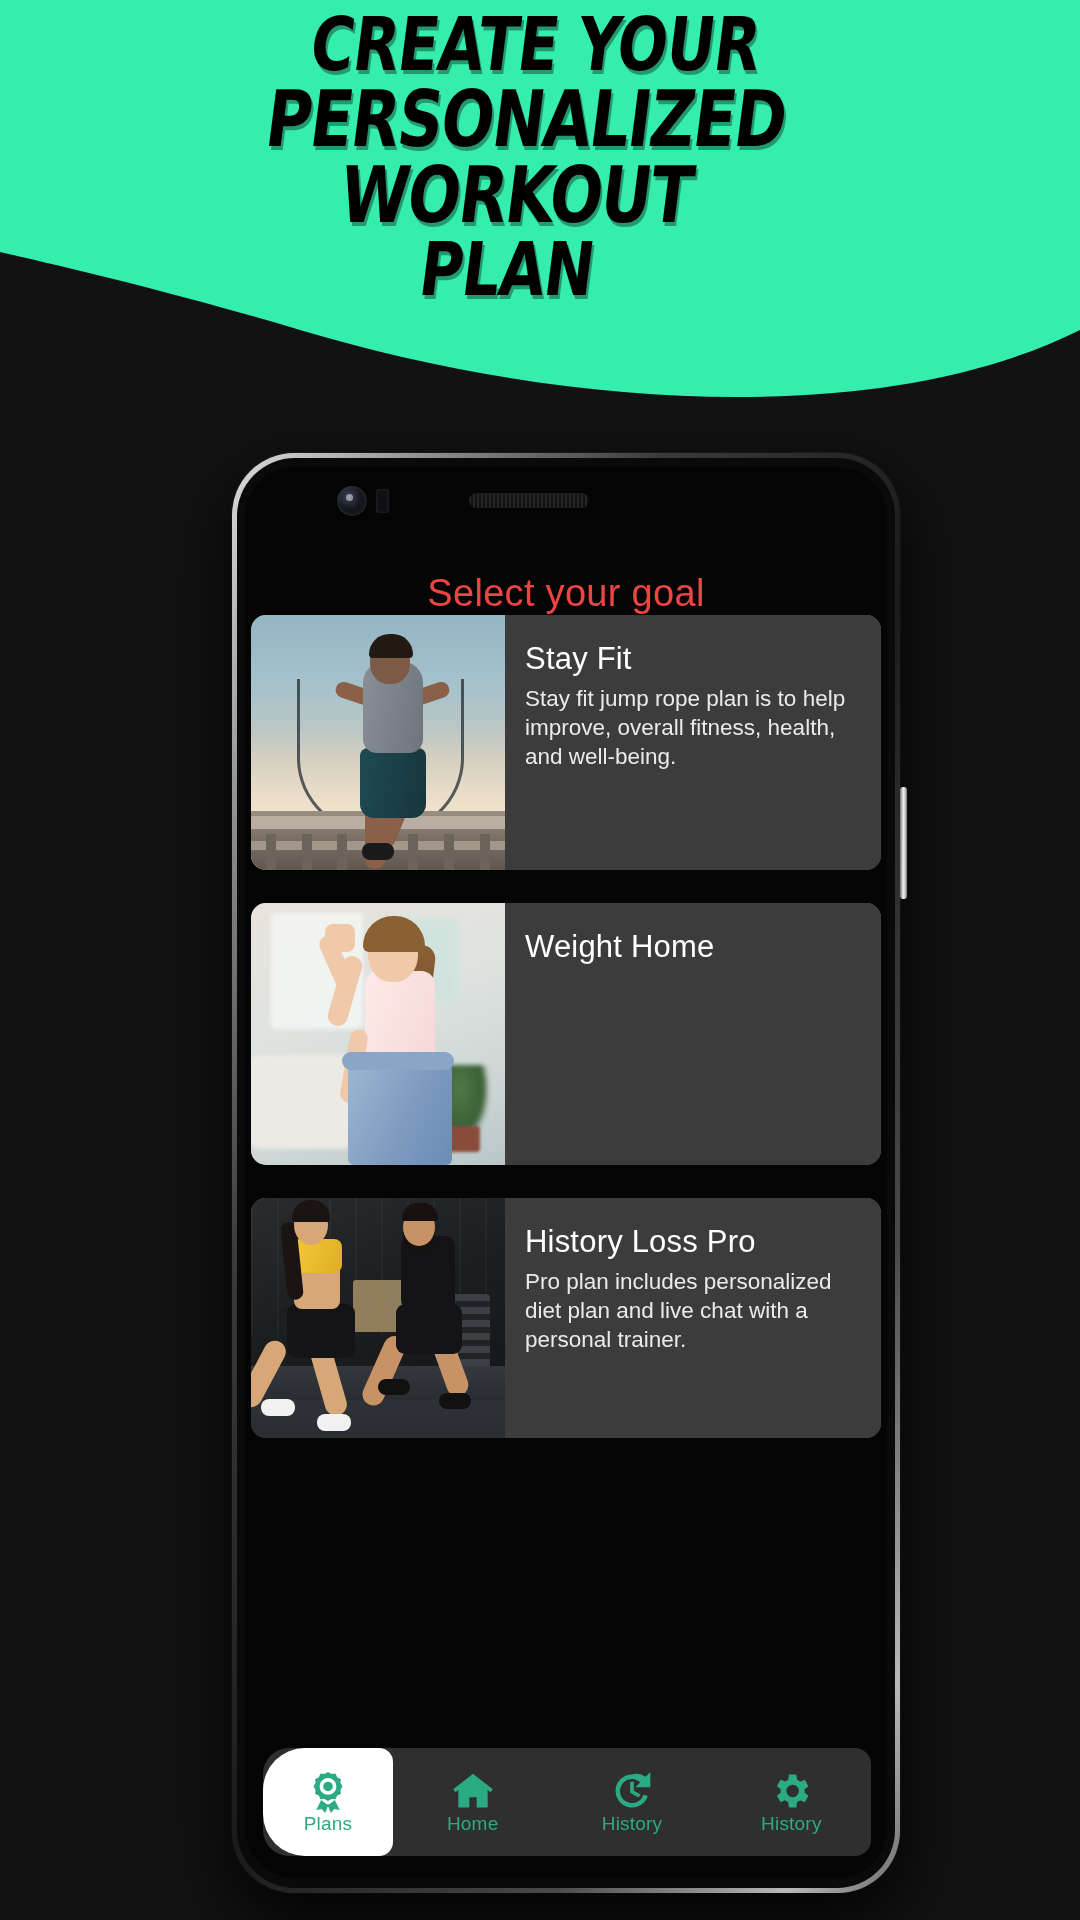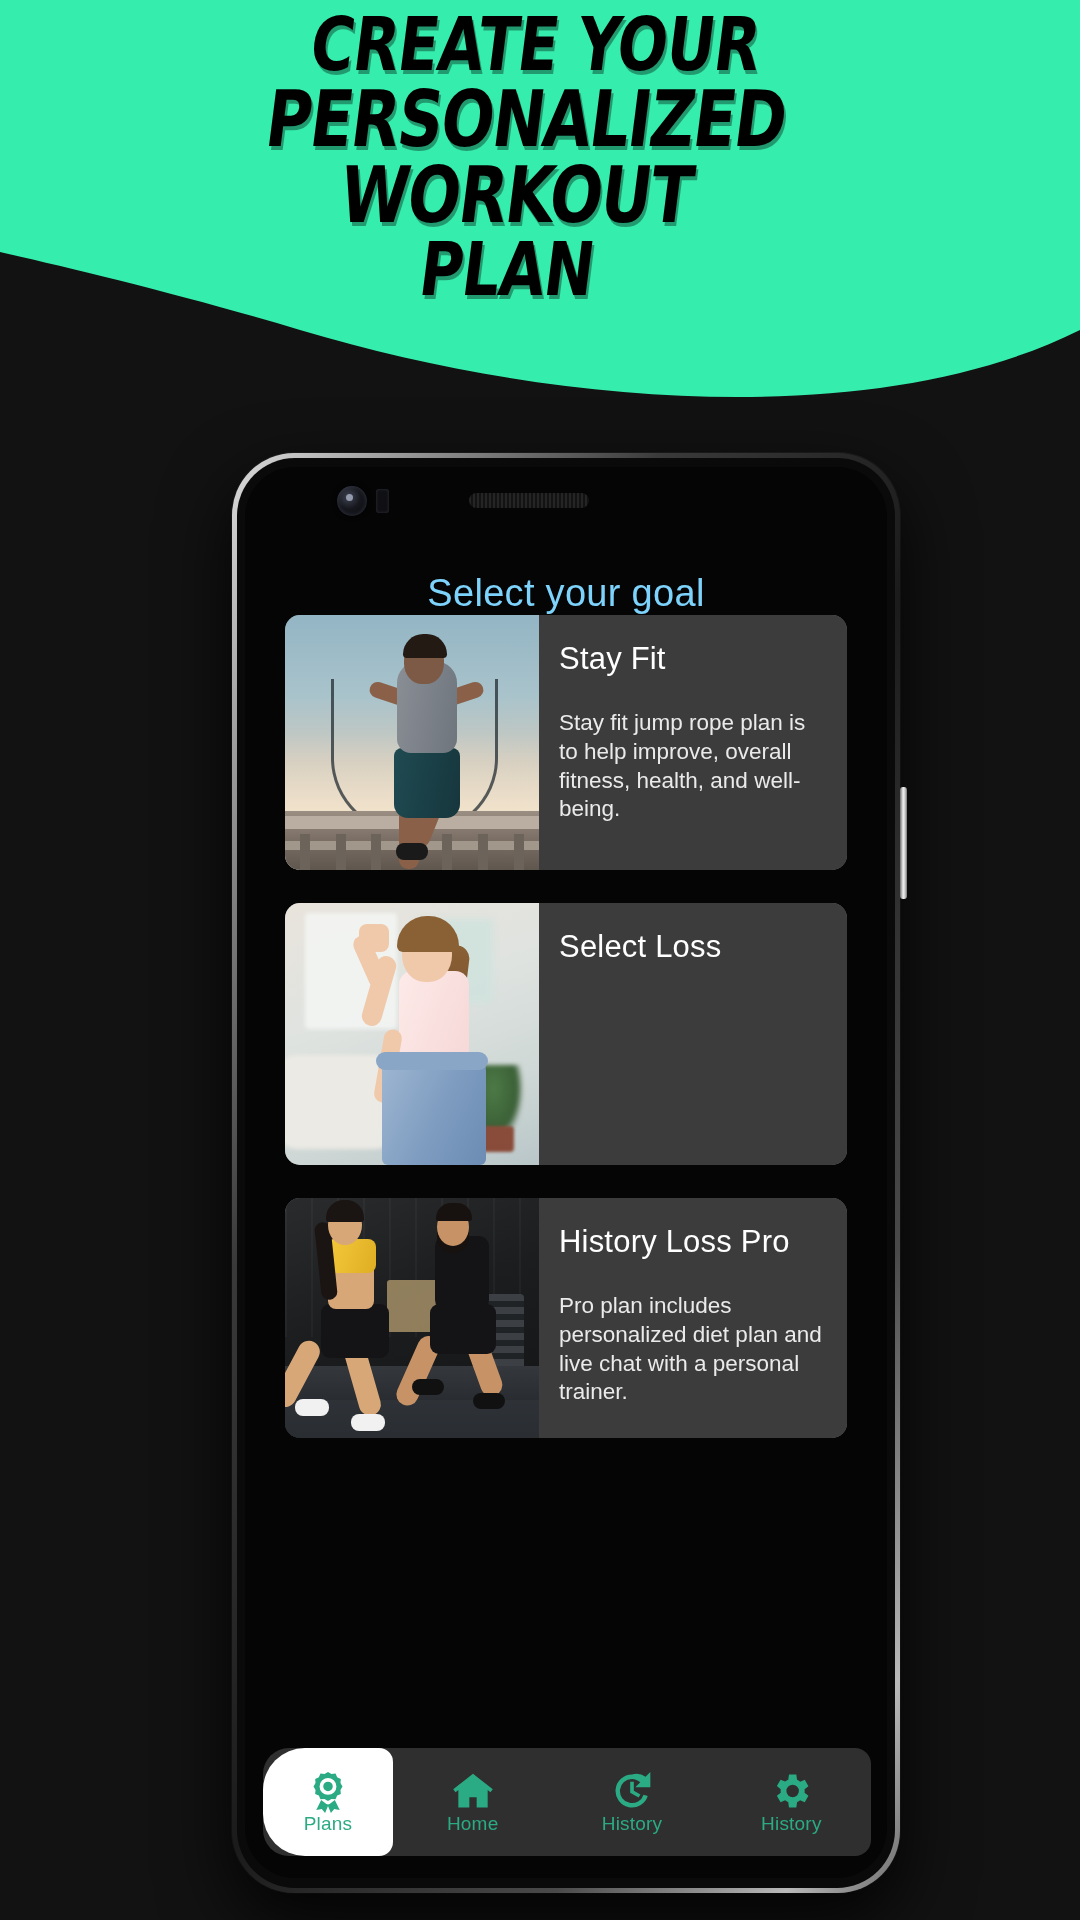--- a/index.html
+++ b/index.html
@@ -78,34 +78,34 @@
   }
   #earpiece{
     position:absolute; left:224px; top:26px; width:120px; height:15px; border-radius:8px;
     background:repeating-linear-gradient(90deg,#2a2a2a 0 2px,#151515 2px 4px);
     opacity:.85;
   }
 
   
   #app{ position:absolute; inset:0; padding:0; color:#fff; }
   #app-title{
-    text-align:center; color:#7dd3fc;
+    text-align:center; color:#ef4444;
     font-size:38px; font-weight:400; letter-spacing:.3px;
     margin-top:105px;
   }
 
   .card{
-    display:flex; margin:0 auto 33px auto; width:562px; height:255px;
+    display:flex; margin:0 auto 33px auto; width:630px; height:255px;
     border-radius:15px; overflow:hidden; background:#737373;
   }
   .card:first-of-type{ margin-top:62px; }
   .card-img{ width:254px; height:100%; position:relative; overflow:hidden; flex:0 0 254px; }
   .card-body{ flex:1; padding:26px 18px 10px 20px; background:#3c3c3c; }
   .card-title{ font-size:31px; font-weight:400; color:#fff; letter-spacing:.2px; }
-  .card-desc{ margin-top:32px; font-size:22.5px; line-height:1.28; color:#eaeaea; font-weight:300; }
+  .card-desc{ margin-top:8px; font-size:22.5px; line-height:1.28; color:#eaeaea; font-weight:300; }
 
   
   #nav{
     position:absolute; left:18px; bottom:22px; width:608px; height:108px;
     display:flex; border-radius:26px 16px 16px 26px; overflow:hidden;
     background:#2f2f2f;
   }
   .nav-item{
     flex:1; display:flex; flex-direction:column; align-items:center; justify-content:center;
     gap:0; color:#2bab83;
@@ -281,21 +281,21 @@
                   <div class="p2-fist"></div>
                 <div class="p2-torso"></div>
                 <div class="p2-armdn"></div>
                 <div class="p2-jeans"></div>
                   <div class="p2-waist"></div>
                 <div class="p2-head"></div>
                   <div class="p2-hair"></div>
               </div>
             </div>
             <div class="card-body">
-              <div class="card-title">Select Loss</div>
+              <div class="card-title">Weight Home</div>
             </div>
           </div>
 
           <div class="card" style="height:240px">
             <div class="card-img">
               <div class="ph">
                 <div class="p3-bg"></div>
                   <div class="p3-wall"></div>
                 <div class="p3-box"></div>
                   <div class="p3-plates"></div>

